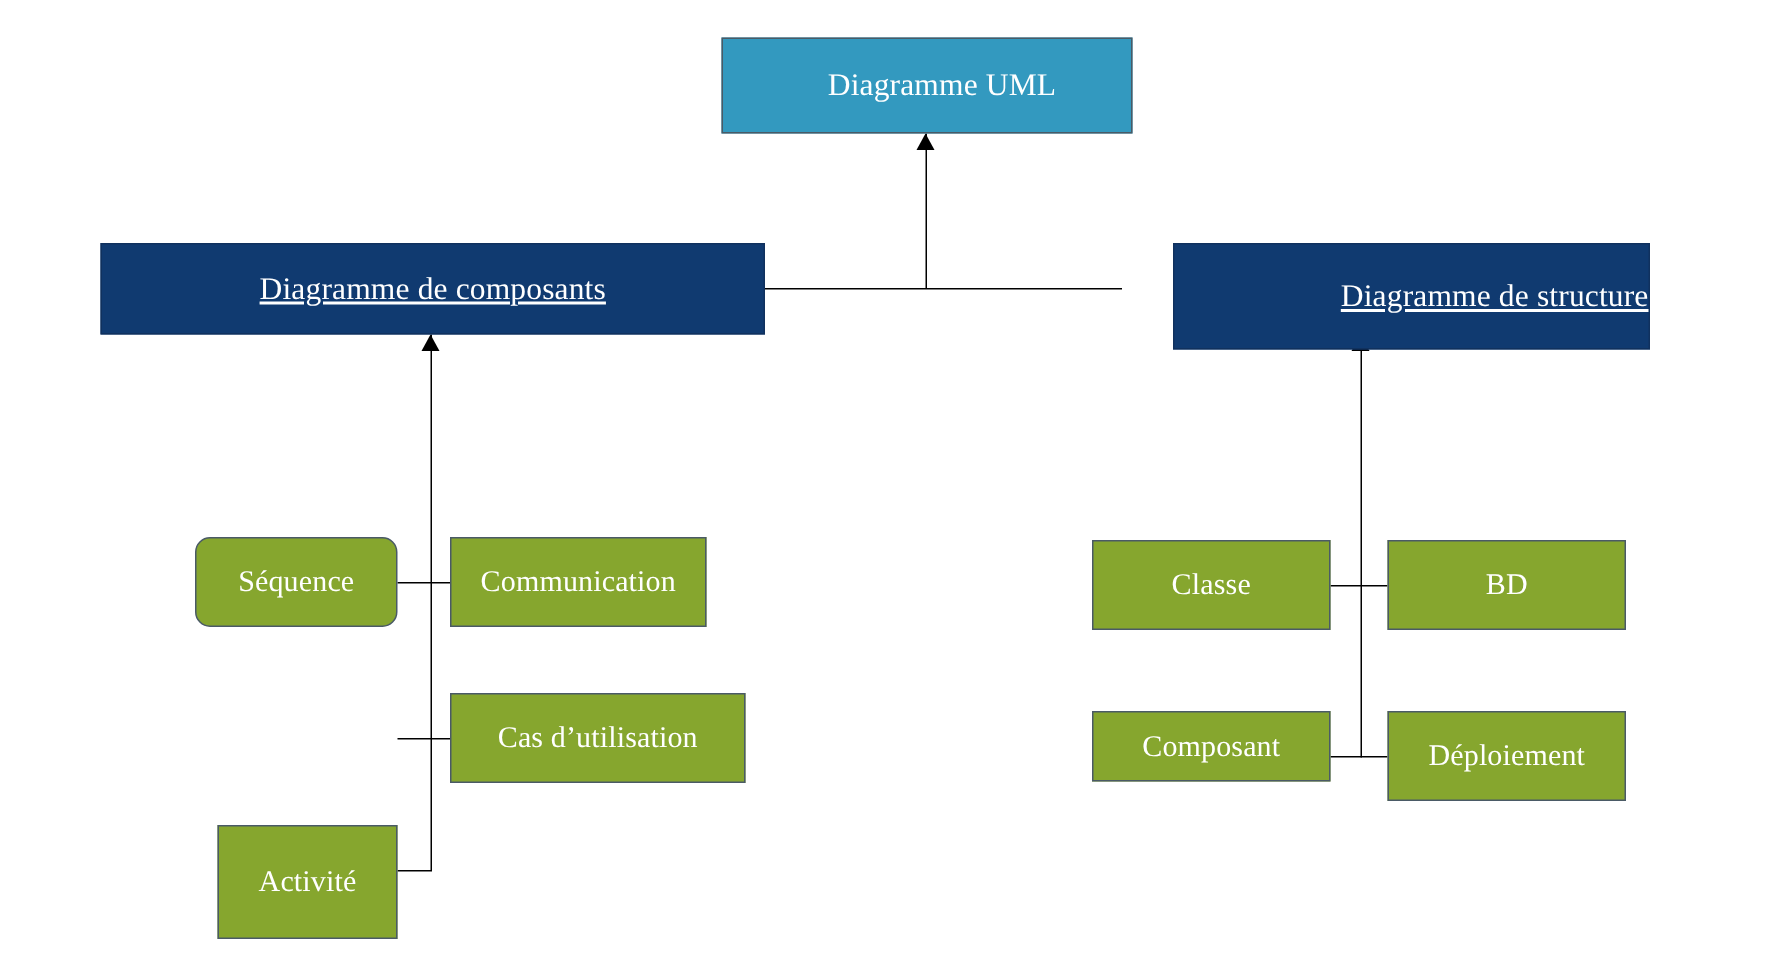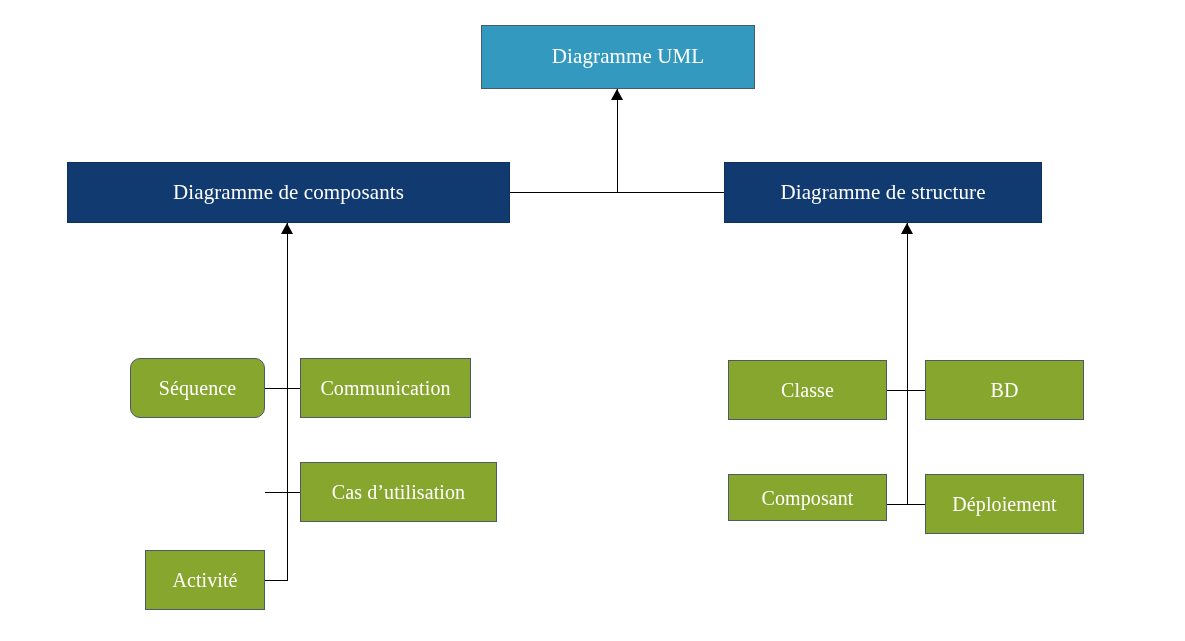--- a/index.html
+++ b/index.html
@@ -32,20 +32,21 @@
   .node-root {
     background: #3399BF;
     border: 1px solid #4a5a66;
     font-size: 21px;
     padding-left: 20px;
   }
   .node-branch {
     background: #103A70;
     border: 1px solid #10315e;
     font-size: 21px;
+    text-decoration: underline;
   }
   .node-leaf {
     background: #86A62E;
     border: 1px solid #4a5a66;
     font-size: 20px;
   }
   .edge {
     position: absolute;
     background: #000000;
     z-index: 1;
@@ -68,38 +69,38 @@
 <div id="canvas">
 
   <div class="node node-root" style="left:481px; top:25px; width:274px; height:64px;">
     <span>Diagramme UML</span>
   </div>
 
   <div class="node node-branch" style="left:67px; top:162px; width:443px; height:61px;">
     <span>Diagramme de composants</span>
   </div>
 
-  <div class="node node-branch" style="left:724px; top:162px; width:318px; height:61px;">
+  <div class="node node-branch" style="left:782px; top:162px; width:318px; height:71px;justify-content:flex-end;">
     <span>Diagramme de structure</span>
   </div>
 
   <div class="node node-leaf" style="left:130px; top:358px; width:135px; height:60px;border-radius:10px;">
     <span>Séquence</span>
   </div>
 
   <div class="node node-leaf" style="left:300px; top:358px; width:171px; height:60px;">
     <span>Communication</span>
   </div>
 
 
   <div class="node node-leaf" style="left:300px; top:462px; width:197px; height:60px;">
     <span>Cas d’utilisation</span>
   </div>
 
-  <div class="node node-leaf" style="left:145px; top:550px; width:120px; height:60px;">
+  <div class="node node-leaf" style="left:145px; top:550px; width:120px; height:76px;">
     <span>Activité</span>
   </div>
 
   <div class="node node-leaf" style="left:728px; top:360px; width:159px; height:60px;">
     <span>Classe</span>
   </div>
 
   <div class="node node-leaf" style="left:925px; top:360px; width:159px; height:60px;">
     <span>BD</span>
   </div>

